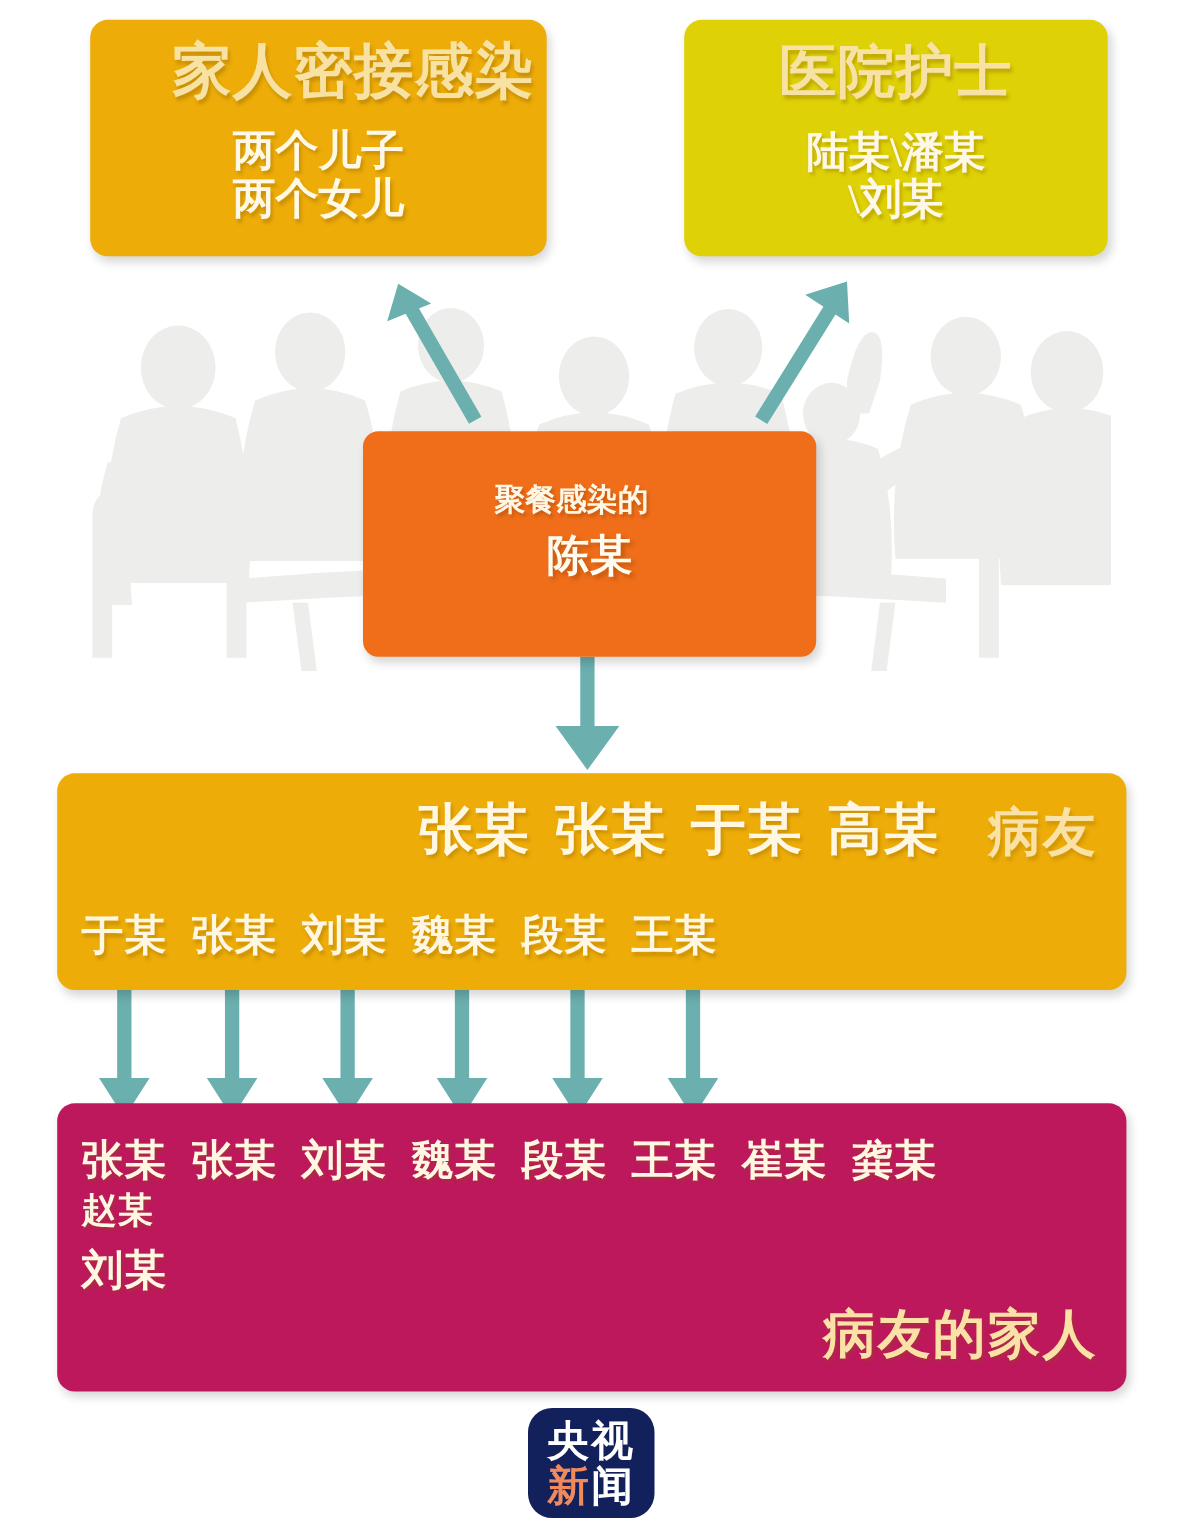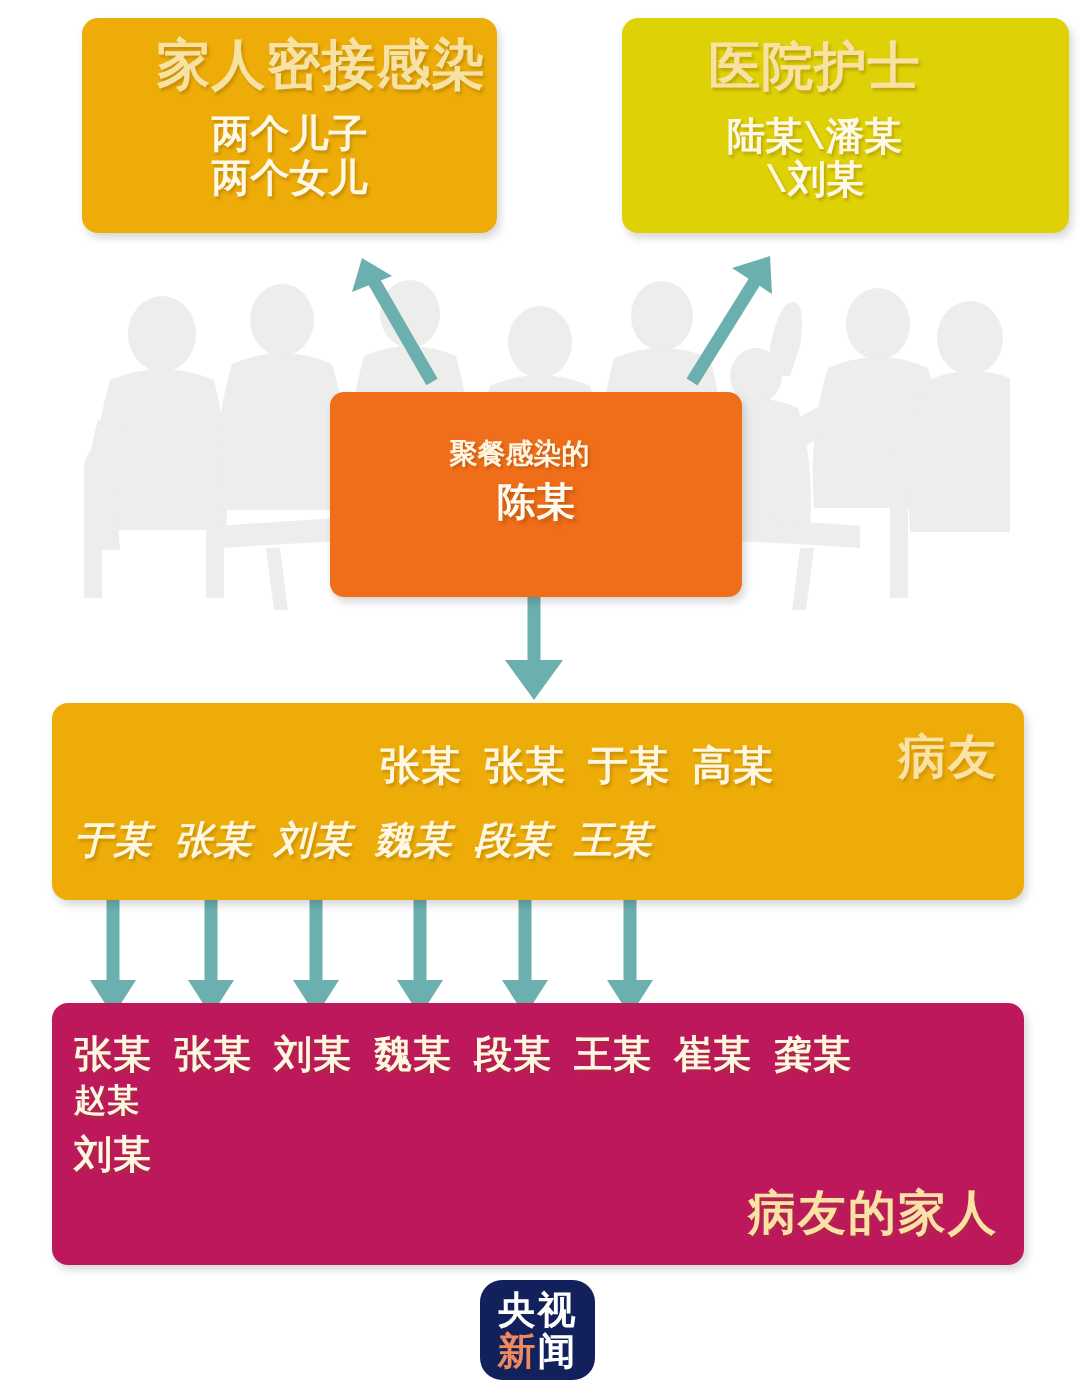--- a/index.html
+++ b/index.html
@@ -24,21 +24,21 @@
     box-sizing:border-box;
   }
 
   
   #card-family{
     left:82px;top:18px;width:415px;height:215px;
     background:#EDAC08;
   }
   
   #card-nurse{
-    left:622px;top:18px;width:447px;height:215px;
+    left:622px;top:18px;width:385px;height:215px;
     background:#DED106;
     padding-left:24px;
   }
   
   #card-chen{
     left:330px;top:392px;width:412px;height:205px;
     background:#F06E19;border-radius:14px;
   }
   
   #card-patients{
@@ -55,21 +55,21 @@
   .head-cn{
     font-family:"DejaVu Sans","Liberation Sans",sans-serif;
     font-weight:bold;
     color:#F7E2A4;
     text-shadow:2px 3px 3px rgba(120,80,0,0.30);
     letter-spacing:1px;
     text-align:center;
     line-height:1.0;
   }
   .sub-cn{
-    font-family:Liberation Mono, monospace;
+    font-family:Liberation Serif, serif;
     font-weight:bold;
     color:#FFF8E6;
     text-shadow:2px 3px 3px rgba(120,80,0,0.30);
     text-align:center;
     line-height:1.12;
   }
 
   #family-title{position:absolute;left:0;top:20px;width:415px;font-size:54px;padding-left:32px;}
   #family-lines{position:absolute;left:0;top:98px;width:415px;font-size:39px;}
 
@@ -95,22 +95,22 @@
 
   
   .name-row{
     position:absolute;
     font-family:"DejaVu Sans","Liberation Sans",sans-serif;
     font-weight:bold;
     color:#FFF7E2;
     text-shadow:2px 3px 3px rgba(130,85,0,0.30);
     white-space:nowrap;
   }
-  #patients-row1{left:328px;top:35px;font-size:40px;letter-spacing:1px;}
-  #patients-row2{left:22px;top:112px;font-size:38px;letter-spacing:1px;font-style:italic;}
+  #patients-row1{left:328px;top:18px;font-size:50px;letter-spacing:1px;}
+  #patients-row2{left:22px;top:122px;font-size:38px;letter-spacing:1px;}
 
   #pf-row1{left:22px;top:26px;font-size:38px;letter-spacing:1px;}
   #pf-row2{left:22px;top:76px;font-size:32px;letter-spacing:1px;}
   #pf-row3{left:22px;top:126px;font-size:38px;letter-spacing:1px;}
 
   .name-cell{display:inline-block;margin-right:22px;}
   .name-cell:last-child{margin-right:0;}
 
   
   #arrows{position:absolute;left:0;top:0;width:1080px;height:1391px;pointer-events:none;}

